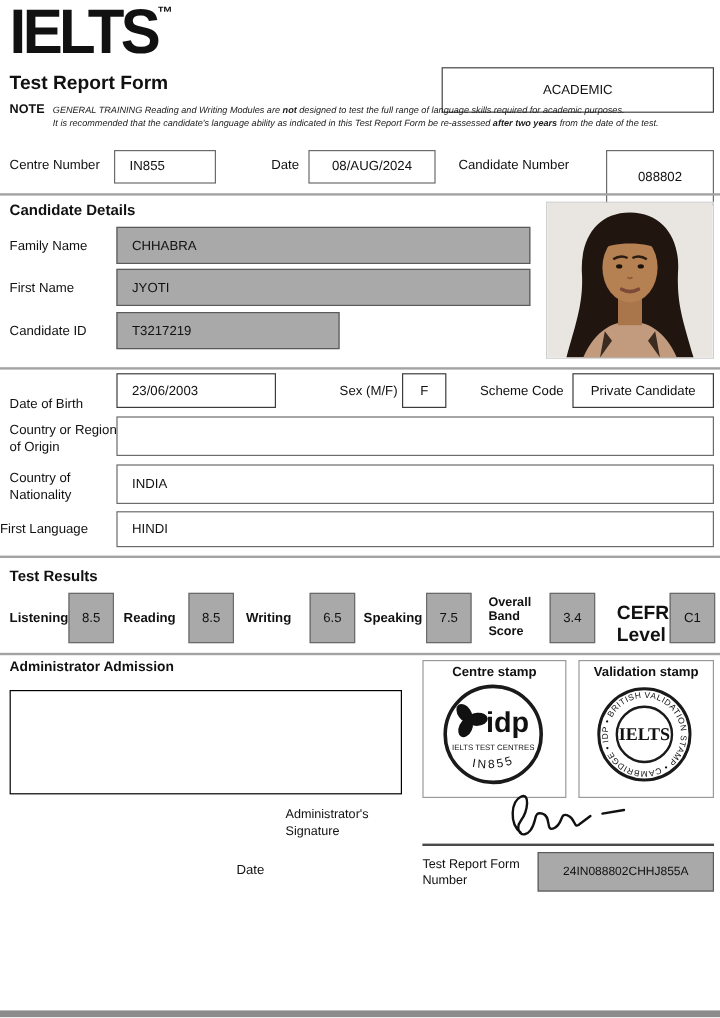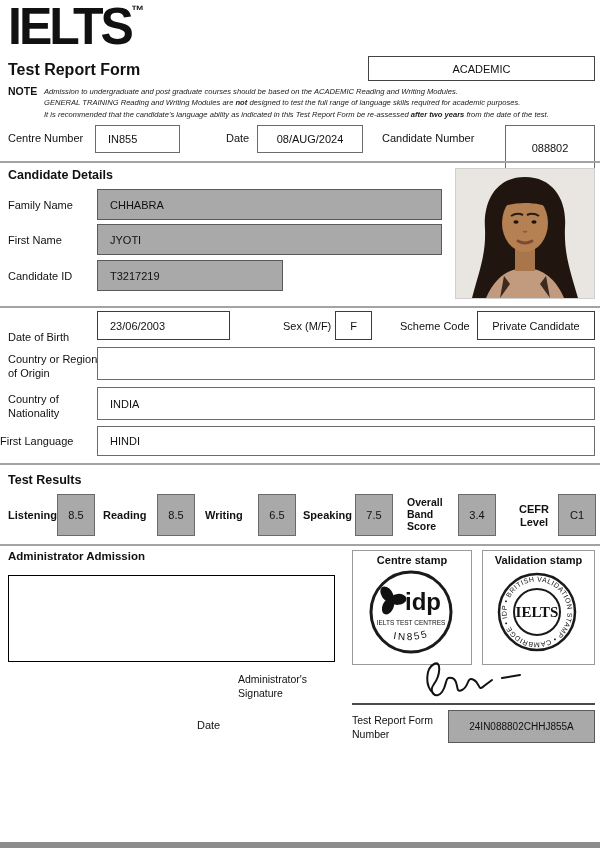--- a/index.html
+++ b/index.html
@@ -7,21 +7,21 @@
   body { font-family:"Liberation Sans", sans-serif; color:#111; }
   #page { position:relative; width:600px; height:848px; background:#fff; overflow:hidden; }
 
   .abs { position:absolute; }
 
   
   .logo { left:8px; top:0px; font-weight:bold; font-size:50px; letter-spacing:-3px; line-height:1.0;
           transform:scaleY(1.05); transform-origin:top left; }
   .logo sup { font-size:13px; letter-spacing:0; vertical-align:28px; }
   .trf-title { left:8px; top:61px; font-size:16px; font-weight:bold; }
-  .academic-box { left:368px; top:56px; width:227px; height:25px; border:1px solid #444;
+  .academic-box { left:368px; top:56px; width:227px; height:38px; border:1px solid #444;
                   display:flex; align-items:center; justify-content:center; font-size:11px; }
 
   .note-label { left:8px; top:85px; font-size:10.5px; font-weight:bold; }
   .note-text { left:44px; top:86px; width:552px; font-size:7.6px; font-style:italic; line-height:1.5; color:#1a1a1a; }
 
   
   .wbox { position:absolute; background:#fff; border:1.5px solid #6b6b6b; display:flex; align-items:center; font-size:11px; }
   .wbox.center { justify-content:center; }
   .wbox.pad { padding-left:12px; }
   .gbox { position:absolute; background:#a9a9a9; border:1.5px solid #5a5a5a; display:flex; align-items:center; font-size:11px; }
@@ -55,21 +55,20 @@
 <div id="page">
 
   <div class="abs logo">
     <span>IELTS</span><sup>™</sup>
   </div>
   <div class="abs trf-title">Test Report Form</div>
   <div class="abs academic-box">ACADEMIC</div>
 
   <div class="abs note-label">NOTE</div>
   <div class="abs note-text">
-    <div>Admission to undergraduate and post graduate courses should be based on the ACADEMIC Reading and Writing Modules.</div>
     <div><span>GENERAL TRAINING Reading and Writing Modules are </span><span class="small-note-bold">not</span><span> designed to test the full range of language skills required for academic purposes.</span></div>
     <div><span>It is recommended that the candidate's language ability as indicated in this Test Report Form be re-assessed </span><span class="small-note-bold">after two years</span><span> from the date of the test.</span></div>
   </div>
 
   <div class="lbl" style="left:8px; top:132px;">Centre Number</div>
   <div class="wbox pad" style="left:95px; top:125px; width:85px; height:28px;">IN855</div>
   <div class="lbl" style="left:226px; top:132px;">Date</div>
   <div class="wbox center" style="left:257px; top:125px; width:106px; height:28px;">08/AUG/2024</div>
   <div class="lbl" style="left:382px; top:132px;">Candidate Number</div>
   <div class="wbox center" style="left:505px; top:125px; width:90px; height:46px;">088802</div>
@@ -138,21 +137,21 @@
 
   <div class="lbl b" style="left:205px; top:509px;">Writing</div>
   <div class="score-box" style="left:258px;">6.5</div>
 
   <div class="lbl b" style="left:303px; top:509px;">Speaking</div>
   <div class="score-box" style="left:355px;">7.5</div>
 
   <div class="lbl b" style="left:407px; top:496px; width:50px; line-height:1.15; font-size:10.5px;">Overall Band Score</div>
   <div class="score-box" style="left:458px;">3.4</div>
 
-  <div class="lbl b" style="left:514px; top:503px; width:40px; line-height:1.15; font-size:11px;text-align:center;">CEFR Level</div>
+  <div class="lbl b" style="left:514px; top:503px; width:40px; line-height:1.15; font-size:16px;text-align:center;">CEFR Level</div>
   <div class="score-box" style="left:558px;">C1</div>
 
   <div class="rule" style="top:544px;"></div>
 
   <div class="section-title" style="left:8px; top:550px; font-size:11.5px;">Administrator Admission</div>
   <div class="abs comments-box"></div>
 
   <div class="stamp-box" style="left:352px; width:120px;">
     <div class="stamp-title">Centre stamp</div>
     <svg width="116" height="94" viewBox="0 0 116 94">

